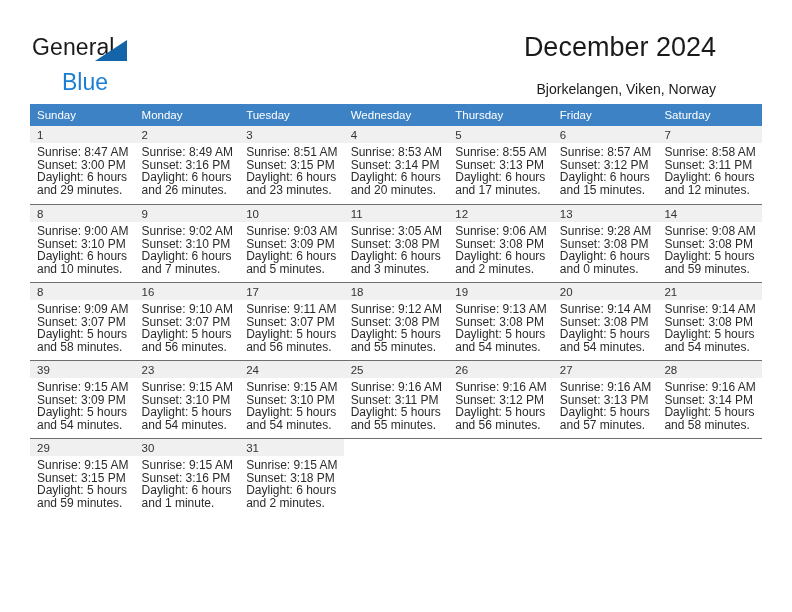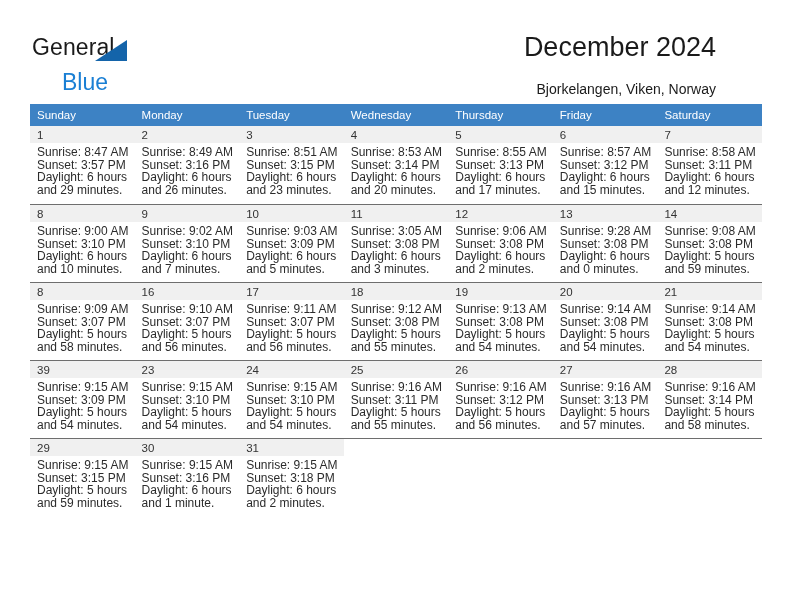--- a/index.html
+++ b/index.html
@@ -176,21 +176,21 @@
       </tr>
     </thead>
     <tbody>
 
       <tr class="week-row first">
         <td>
             <div class="cell-inner">
               <div class="daynum-bar">1</div>
               <div class="cell-lines">
                 <div>Sunrise: 8:47 AM</div>
-                <div>Sunset: 3:57 PM</div>
+                <div>Sunset: 3:00 PM</div>
                 <div>Daylight: 6 hours</div>
                 <div>and 29 minutes.</div>
               </div>
             </div>
           </td>
         <td>
             <div class="cell-inner">
               <div class="daynum-bar">2</div>
               <div class="cell-lines">
                 <div>Sunrise: 8:49 AM</div>

